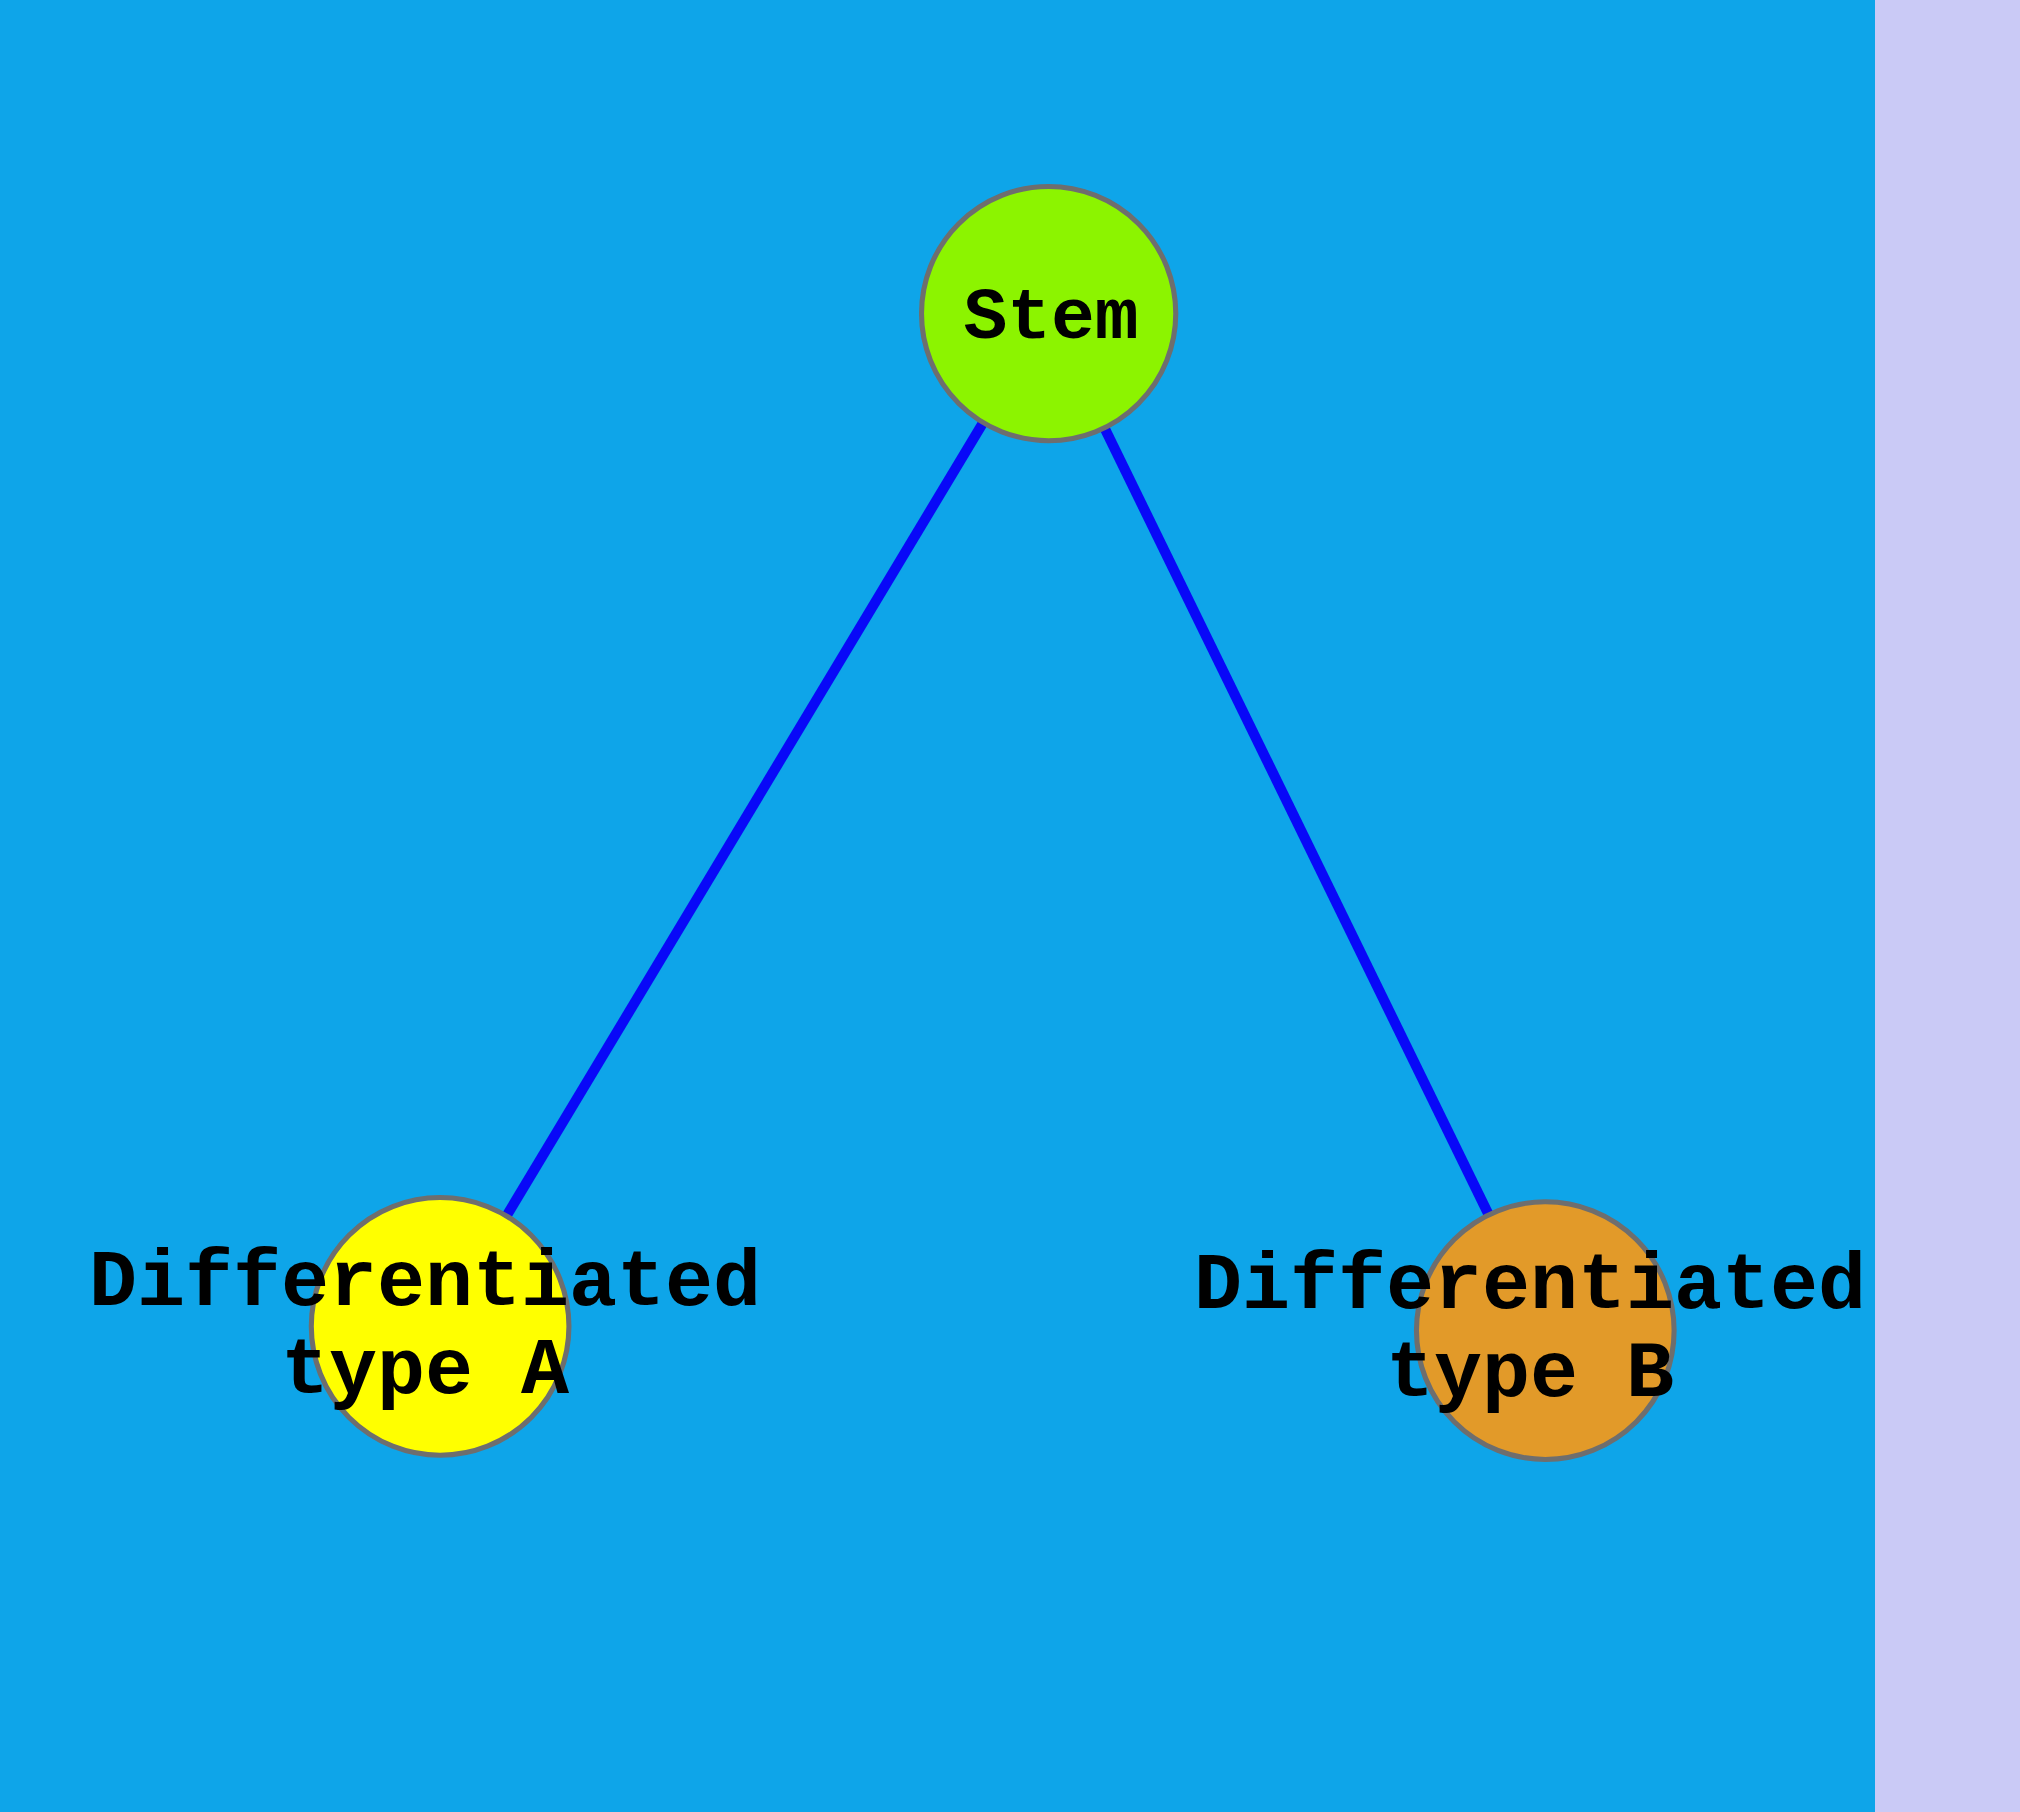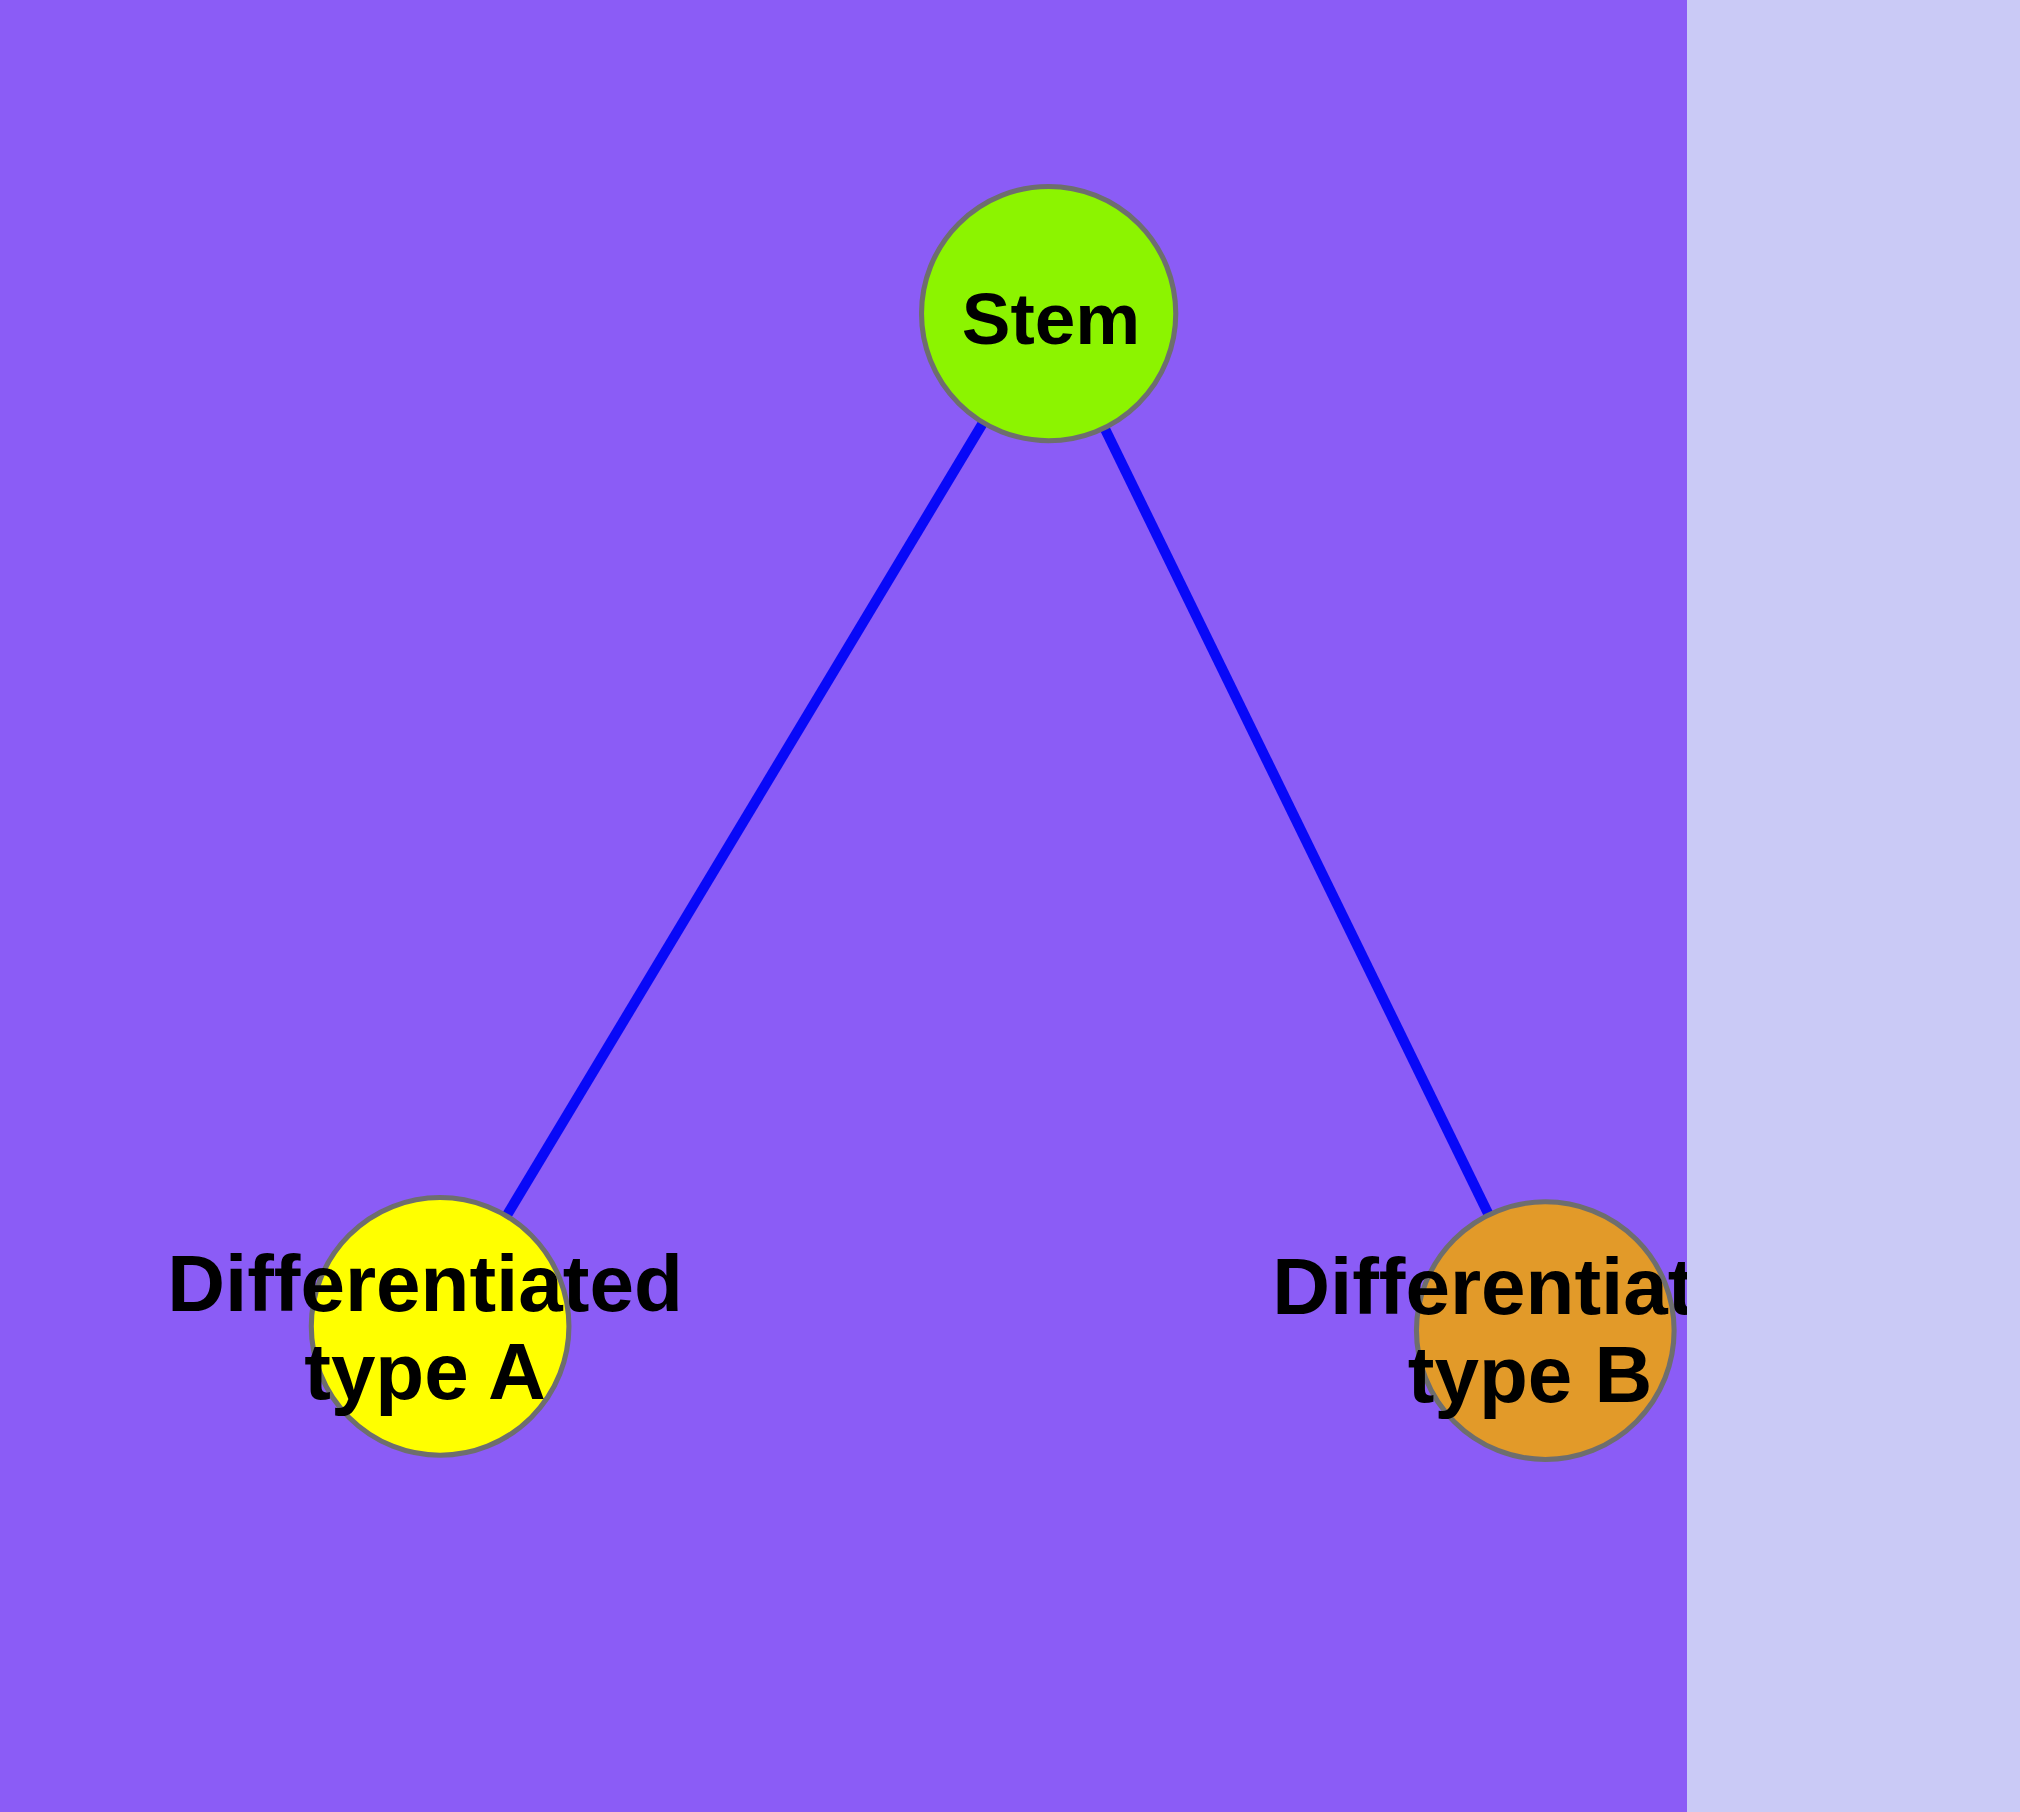--- a/index.html
+++ b/index.html
@@ -2,25 +2,25 @@
 <html style="font-size:13.6px"><head>
 <meta charset="utf-8">
 <style>
   html, body {
     margin: 0;
     padding: 0;
     background-color: #CACAF6;
   }
   .stage {
     position: relative;
-    width: 1687px;
+    width: 1875px;
     height: 1812px;
     overflow: hidden;
-    background-color: #8b5cf6;
-    font-family: Liberation Sans, sans-serif;
+    background-color: #0ea5e9;
+    font-family: Liberation Mono, monospace;
   }
   svg.graph {
     position: absolute;
     left: 0;
     top: 0;
     width: 2021px;
     height: 1812px;
     display: block;
   }
   .edge {

